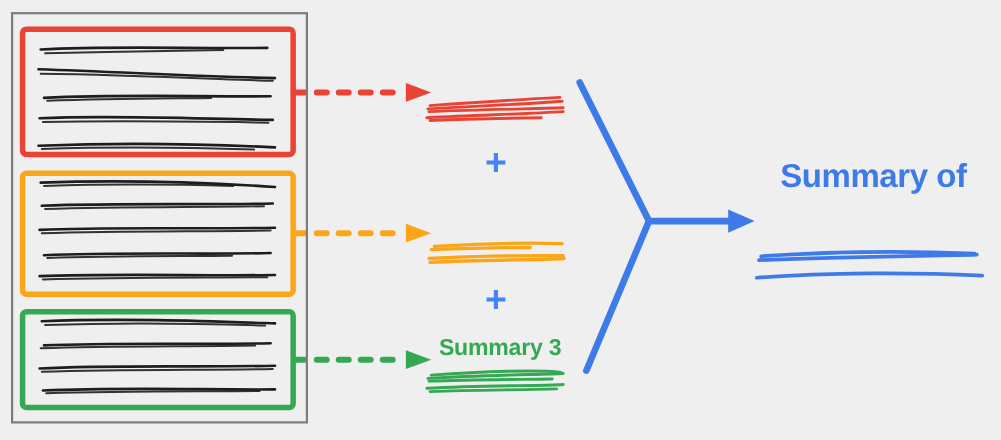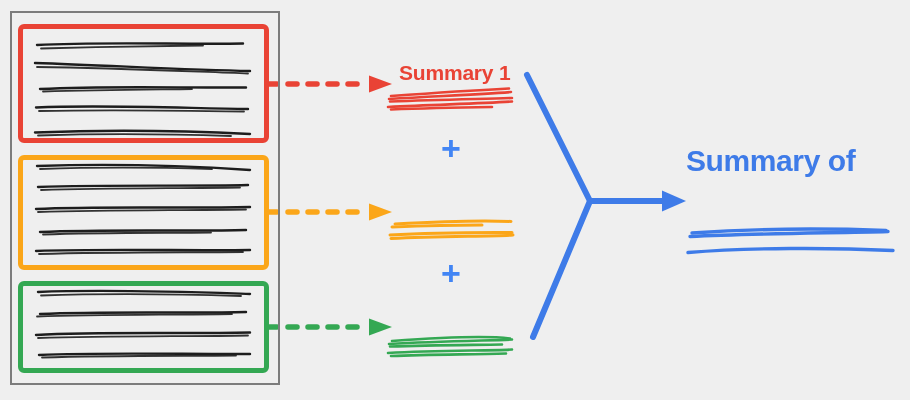--- a/index.html
+++ b/index.html
@@ -22,21 +22,21 @@
   }
   .lbl1{left:399px;top:61px;color:#e94335;}
   .lbl2{left:399px;top:191px;color:#fba619;}
   .lbl3{left:399px;top:305px;color:#34a853;}
   .plus{
     color:#4285f4;font-size:34px;font-weight:800;line-height:1;
   }
   .plus1{left:441px;top:131px;}
   .plus2{left:441px;top:256px;}
   .result-title{
-    left:686px;top:140px;width:216px;text-align:left;
+    left:686px;top:140px;width:216px;text-align:center;
     color:#3e7be8;font-size:30px;font-weight:700;letter-spacing:-0.4px;
     line-height:41px;
   }
   .stroke-black{stroke:#1d1d1d;stroke-width:2.4;fill:none;stroke-linecap:round;}
   .stroke-black2{stroke:#1d1d1d;stroke-width:1.8;fill:none;stroke-linecap:round;opacity:.9;}
   .scrib-red{stroke:#e94335;stroke-width:2.6;fill:none;stroke-linecap:round;}
   .scrib-org{stroke:#fba619;stroke-width:3;fill:none;stroke-linecap:round;}
   .scrib-grn{stroke:#34a853;stroke-width:2.6;fill:none;stroke-linecap:round;}
   .scrib-blu{stroke:#3e7be8;stroke-width:3.4;fill:none;stroke-linecap:round;}
   .dash-red{stroke:#e94335;}
@@ -142,21 +142,21 @@
       <path class="scrib-blu" d="M688,252.5 C750,247.5 830,247.5 893,250.5"></path>
     </g>
   </svg>
 
   <div class="abs doc">
   </div>
   <div class="abs section sec1"></div>
   <div class="abs section sec2"></div>
   <div class="abs section sec3"></div>
 
-  <div class="abs sum-label lbl1">Summary 1</div>
   <div class="abs plus plus1">+</div>
   <div class="abs plus plus2">+</div>
+  <div class="abs sum-label lbl3">Summary 3</div>
 
   <div class="abs result-title">
     <div>Summary of</div>
   </div>
 
 </div>
 
 </body></html>

